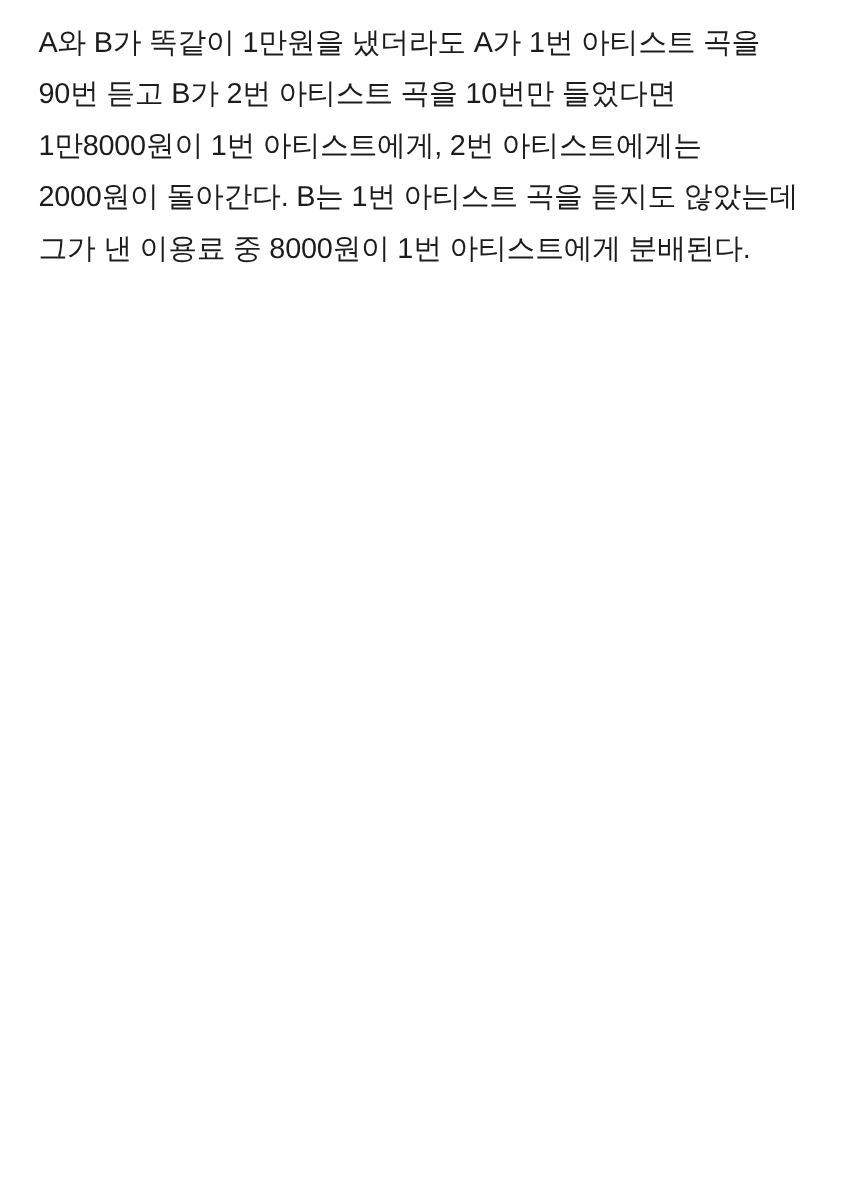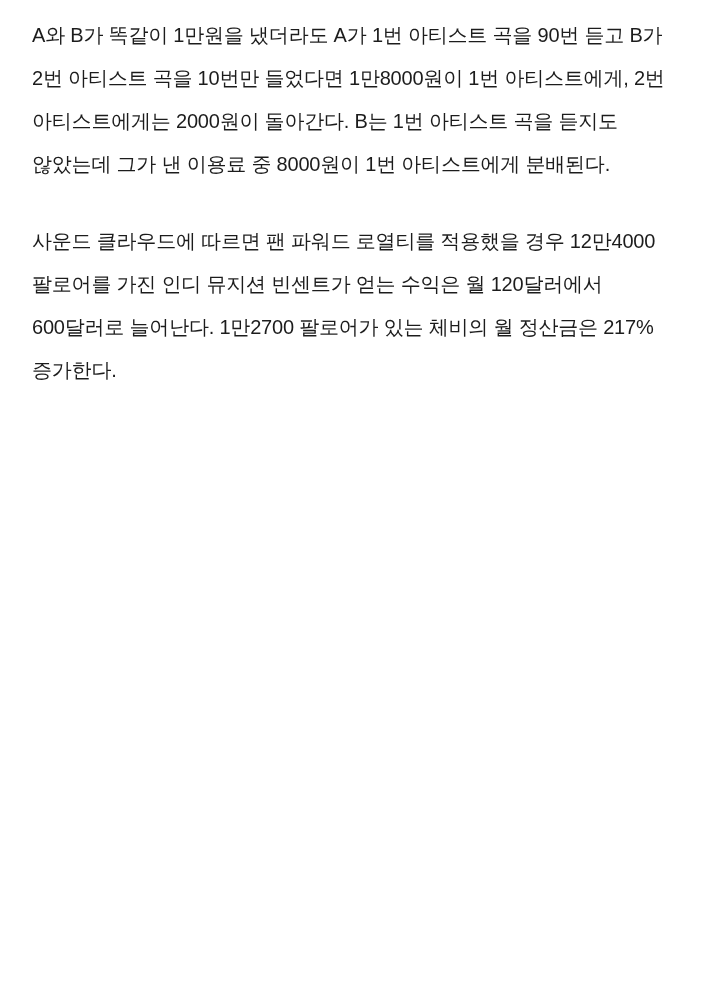--- a/index.html
+++ b/index.html
@@ -12,32 +12,31 @@
     min-height: 991px;
     font-family: "Liberation Sans", "DejaVu Sans", sans-serif;
     color: #1a1a1a;
     -webkit-font-smoothing: antialiased;
   }
   #article {
     padding: 14px 32px 20px 32px;
     box-sizing: border-box;
   }
   .para {
-    font-size: 20px;
+    font-size: 24px;
     line-height: 43px;
     letter-spacing: -0.2px;
     color: #1c1c1c;
     margin: 0 0 34px 0;
     text-align: left;
     word-break: keep-all;
     white-space: pre-wrap;
   }
   .para:last-child {
     margin-bottom: 0;
   }
 </style>
 </head>
 <body>
 
 <div id="article">
   <p class="para">A와 B가 똑같이 1만원을 냈더라도 A가 1번 아티스트 곡을 90번 듣고 B가 2번 아티스트 곡을 10번만 들었다면 1만8000원이 1번 아티스트에게, 2번 아티스트에게는 2000원이 돌아간다. B는 1번 아티스트 곡을 듣지도 않았는데 그가 낸 이용료 중 8000원이 1번 아티스트에게 분배된다.</p>
-  <p class="para">사운드 클라우드에 따르면 팬 파워드 로열티를 적용했을 경우 12만4000 팔로어를 가진 인디 뮤지션 빈센트가 얻는 수익은 월 120달러에서 600달러로 늘어난다. 1만2700 팔로어가 있는 체비의 월 정산금은 217% 증가한다.</p>
 </div>
 
 </body></html>

